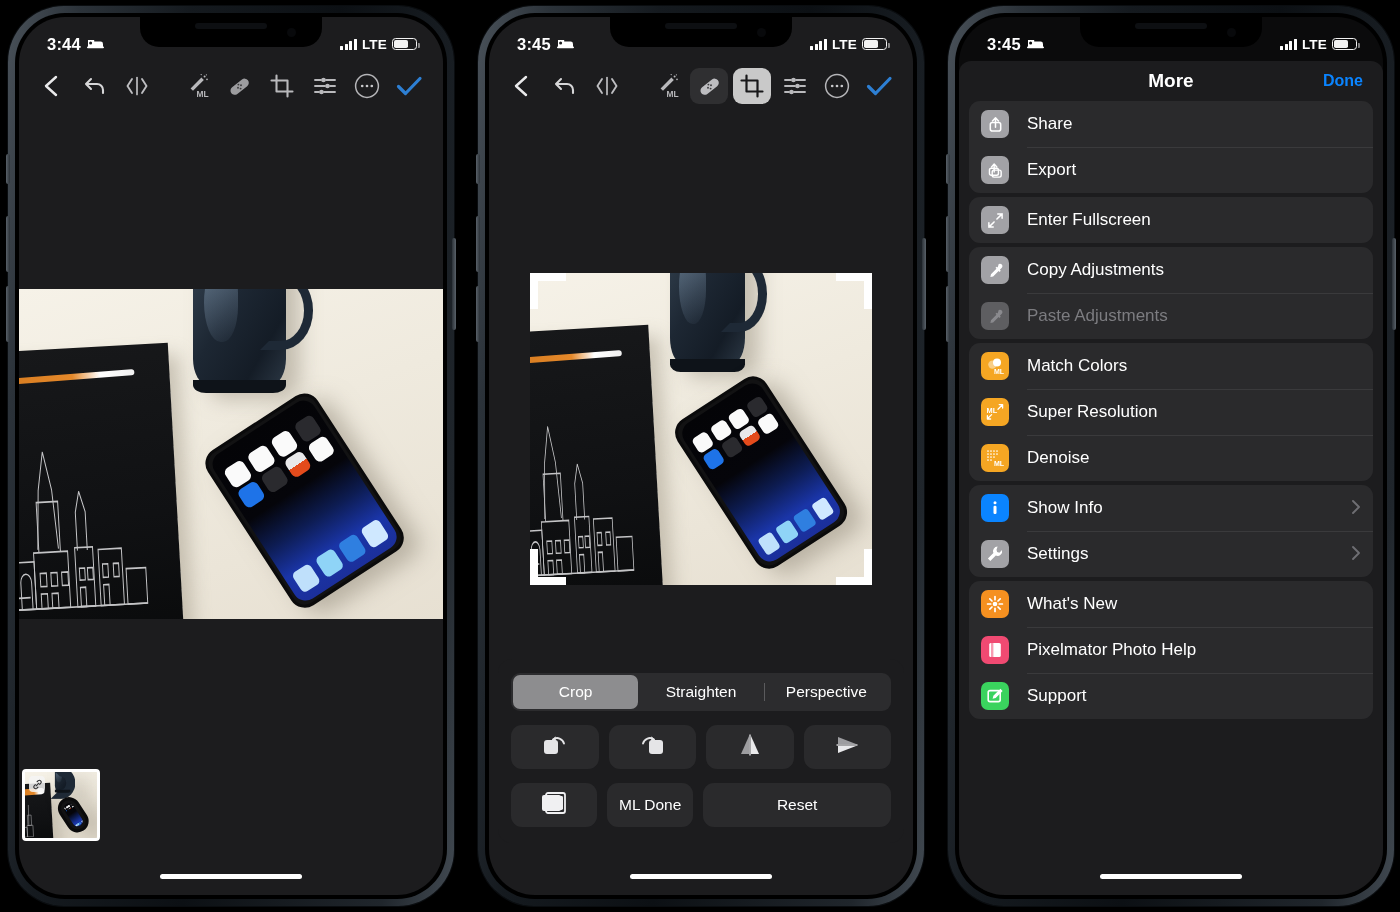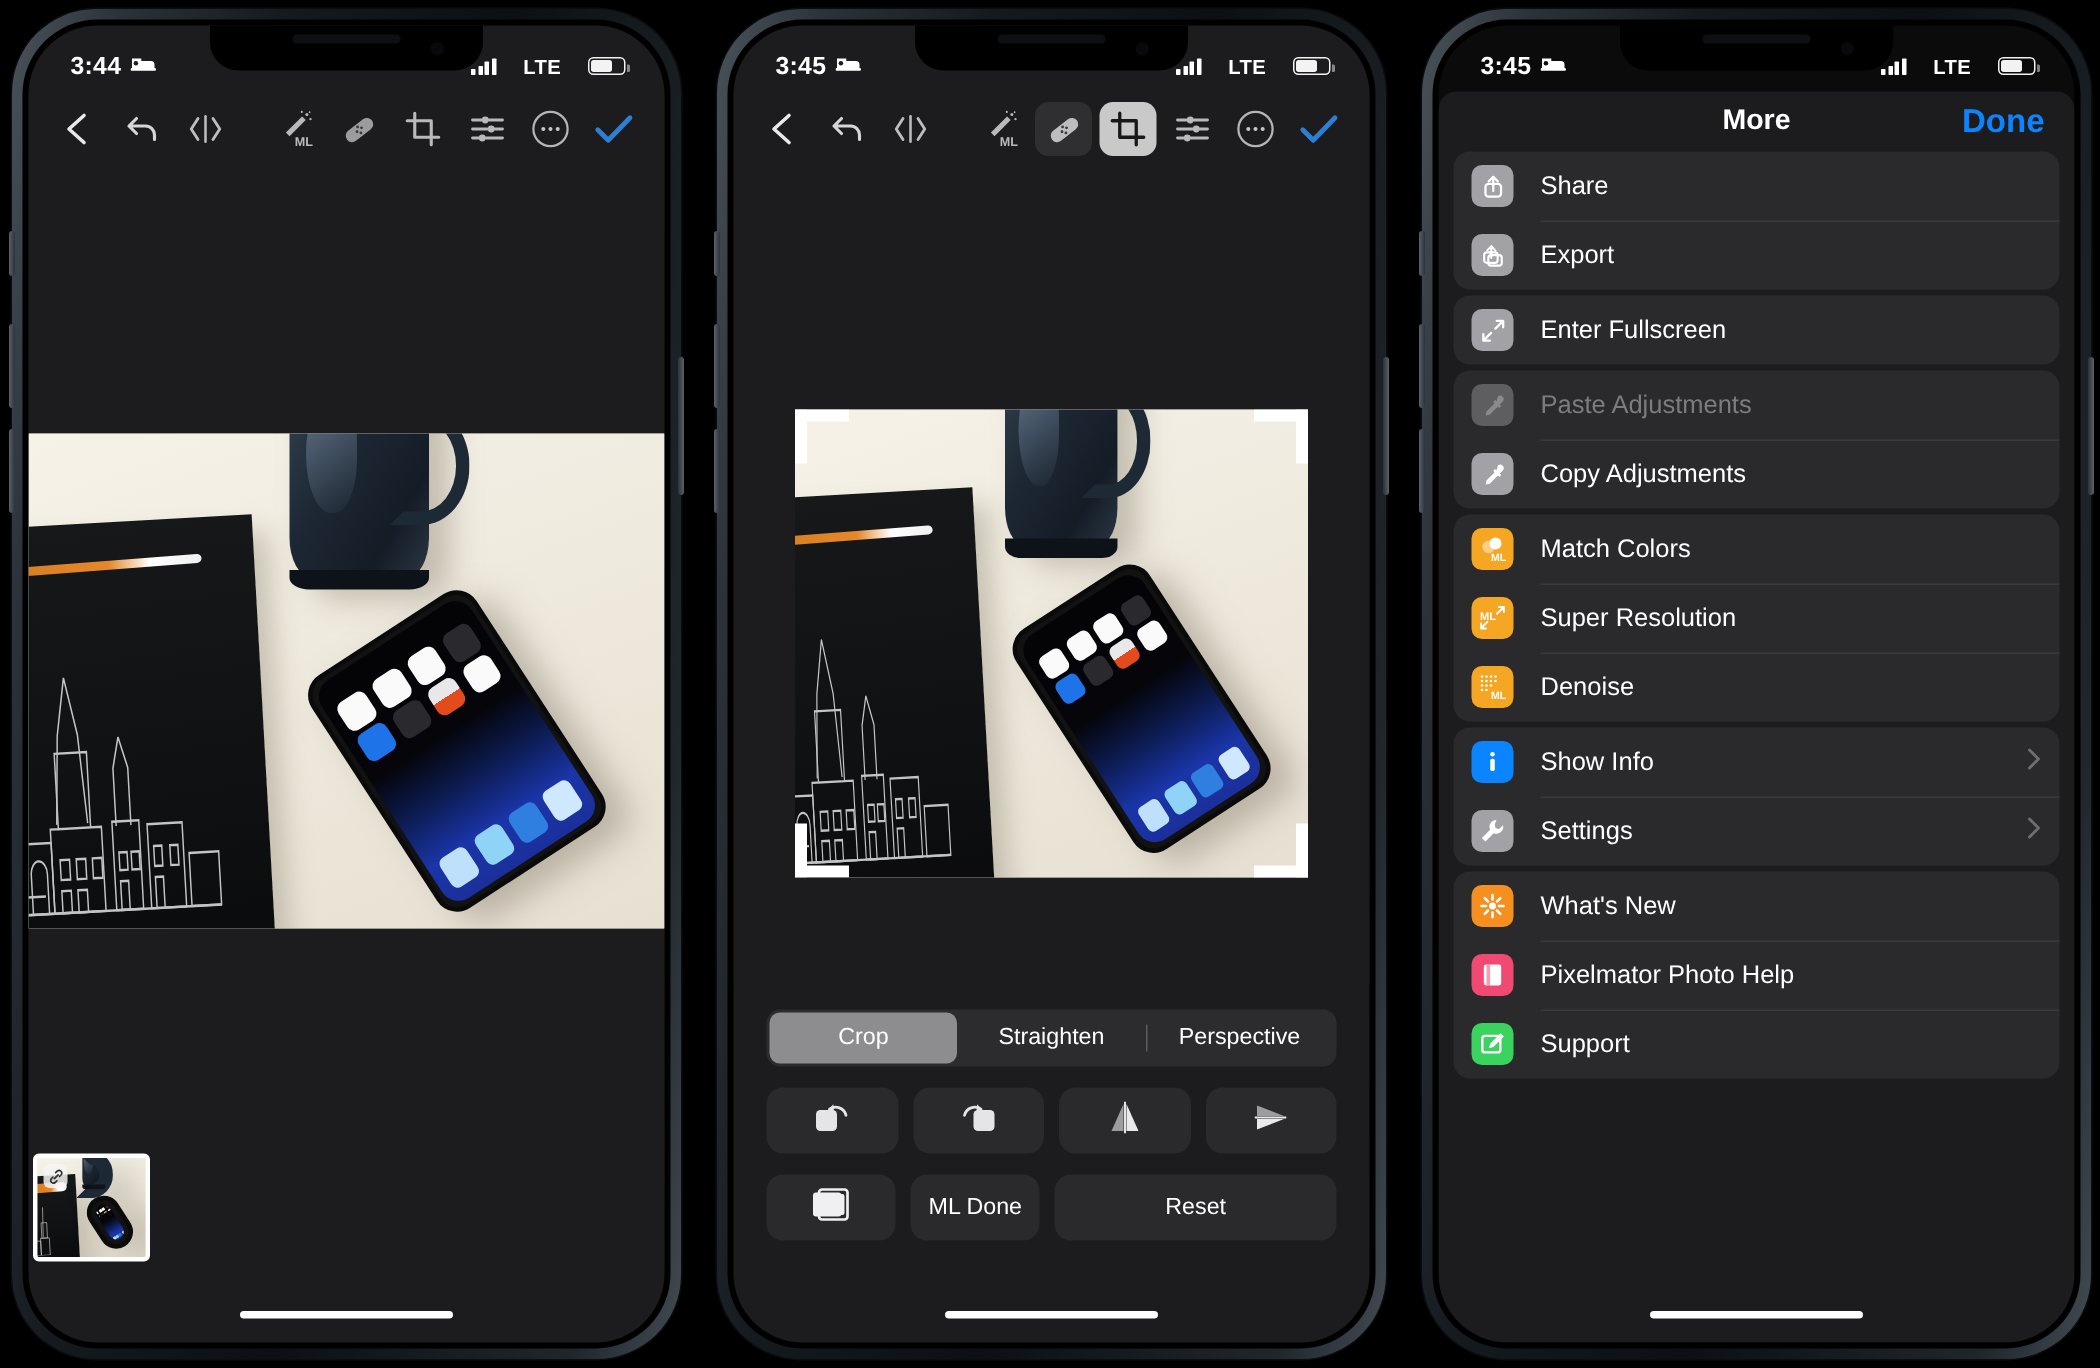--- a/index.html
+++ b/index.html
@@ -74,21 +74,21 @@
 
   
   .statusbar {
     position: relative; z-index: 20;
     height: 44px;
     display: flex; align-items: center; justify-content: space-between;
     padding: 10px 26px 0 28px;
     color: #fff;
   }
   .sb-left { display: flex; align-items: center; gap: 6px; font-size: 16.5px; font-weight: bold; letter-spacing: .2px;}
-  .sb-right { display: flex; align-items: center; gap: 18px; }
+  .sb-right { display: flex; align-items: center; gap: 5px; }
   .sb-focus { display:inline-block; }
   .sb-lte { font-size: 13.5px; font-weight: bold; letter-spacing: .2px; }
   .sb-bt {
     position:absolute; left: 50%; transform: translateX(-50%); top: 8px;
     width: 14px; height: 14px; border-radius: 50%;
     background: #13161c; display:flex; align-items:center; justify-content:center;
     z-index: 40;
   }
 
   
@@ -256,21 +256,21 @@
     position: absolute; left: 0; right: 0; top: 44px; bottom: 0;
     background: #1c1c1e;
     border-top-left-radius: 12px; border-top-right-radius: 12px;
     padding: 0 10px;
   }
   .sheet-head {
     position: relative; height: 40px;
     display:flex; align-items:center; justify-content:center;
   }
   .sheet-title { color:#fff; font-size: 19px; font-weight: bold; }
-  .sheet-done { position:absolute; right: 10px; color:#0a84ff; font-size: 22px; font-weight: bold; }
+  .sheet-done { position:absolute; right: 10px; color:#0a84ff; font-size: 16px; font-weight: bold; }
 
   .group {
     background: #2a2a2c;
     border-radius: 11px;
     margin-bottom: 4px;
     overflow: hidden;
   }
   .mrow {
     display:flex; align-items:center;
     height: 46px;
@@ -834,34 +834,34 @@
                 <svg width="17" height="17" viewBox="0 0 18 18">
                     <path d="M10.5 7.5 16 2M11.4 2H16v4.6M7.5 10.5 2 16M6.6 16H2v-4.6" stroke="#fff" stroke-width="1.6" fill="none" stroke-linecap="round" stroke-linejoin="round"></path>
                   </svg>
               </span>
               <span class="mlabel">Enter Fullscreen</span>
             </div>
           </div>
 
           <div class="group">
             <div class="mrow">
+              <span class="mi grey">
+                <svg width="17" height="17" viewBox="0 0 18 18">
+                    <path d="M12.4 2.2a2.6 2.6 0 0 1 3.5 3.7l-2.3 2.3 1 1-1.3 1.3-1-1-5.8 5.8-2.9.6.6-2.9 5.8-5.8-1-1 1.3-1.3 1 1z" fill="#fff"></path>
+                  </svg>
+              </span>
+              <span class="mlabel">Copy Adjustments</span>
+            </div>
+            <div class="mrow">
               <span class="mi dim">
                 <svg width="17" height="17" viewBox="0 0 18 18">
                     <path d="M12.4 2.2a2.6 2.6 0 0 1 3.5 3.7l-2.3 2.3 1 1-1.3 1.3-1-1-5.8 5.8-2.9.6.6-2.9 5.8-5.8-1-1 1.3-1.3 1 1z" fill="#8a8a8e"></path>
                   </svg>
               </span>
               <span class="mlabel dim">Paste Adjustments</span>
-            </div>
-            <div class="mrow">
-              <span class="mi grey">
-                <svg width="17" height="17" viewBox="0 0 18 18">
-                    <path d="M12.4 2.2a2.6 2.6 0 0 1 3.5 3.7l-2.3 2.3 1 1-1.3 1.3-1-1-5.8 5.8-2.9.6.6-2.9 5.8-5.8-1-1 1.3-1.3 1 1z" fill="#fff"></path>
-                  </svg>
-              </span>
-              <span class="mlabel">Copy Adjustments</span>
             </div>
           </div>
 
           <div class="group">
             <div class="mrow">
               <span class="mi amber">
                 <svg width="20" height="20" viewBox="0 0 20 20">
                     <circle cx="7.4" cy="8.6" r="4.2" fill="#fff" opacity=".45"></circle>
                     <circle cx="12" cy="6.4" r="4" fill="#fff"></circle>
                     <text x="9" y="18" font-size="7" font-weight="bold" fill="#fff" font-family="Liberation Sans">ML</text>

